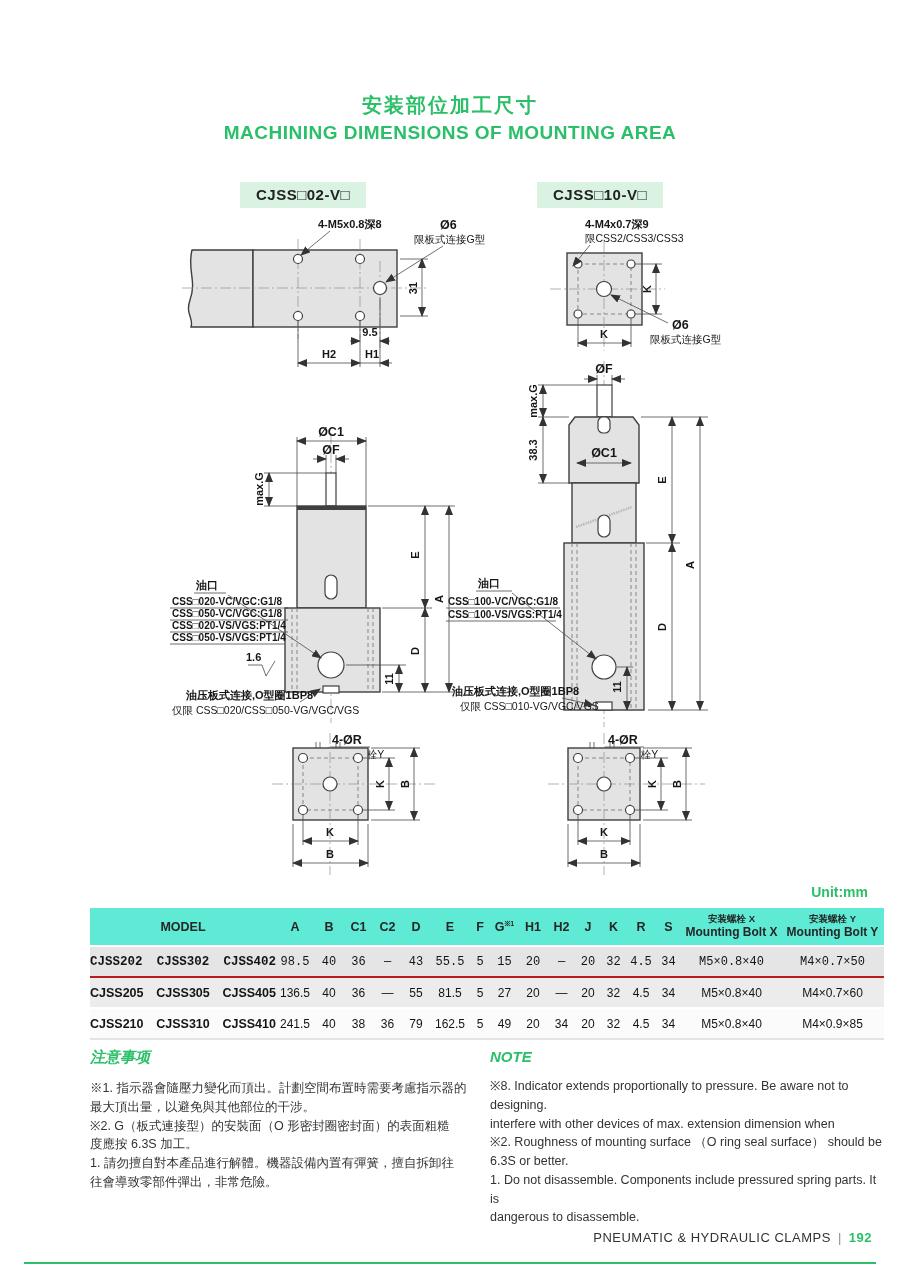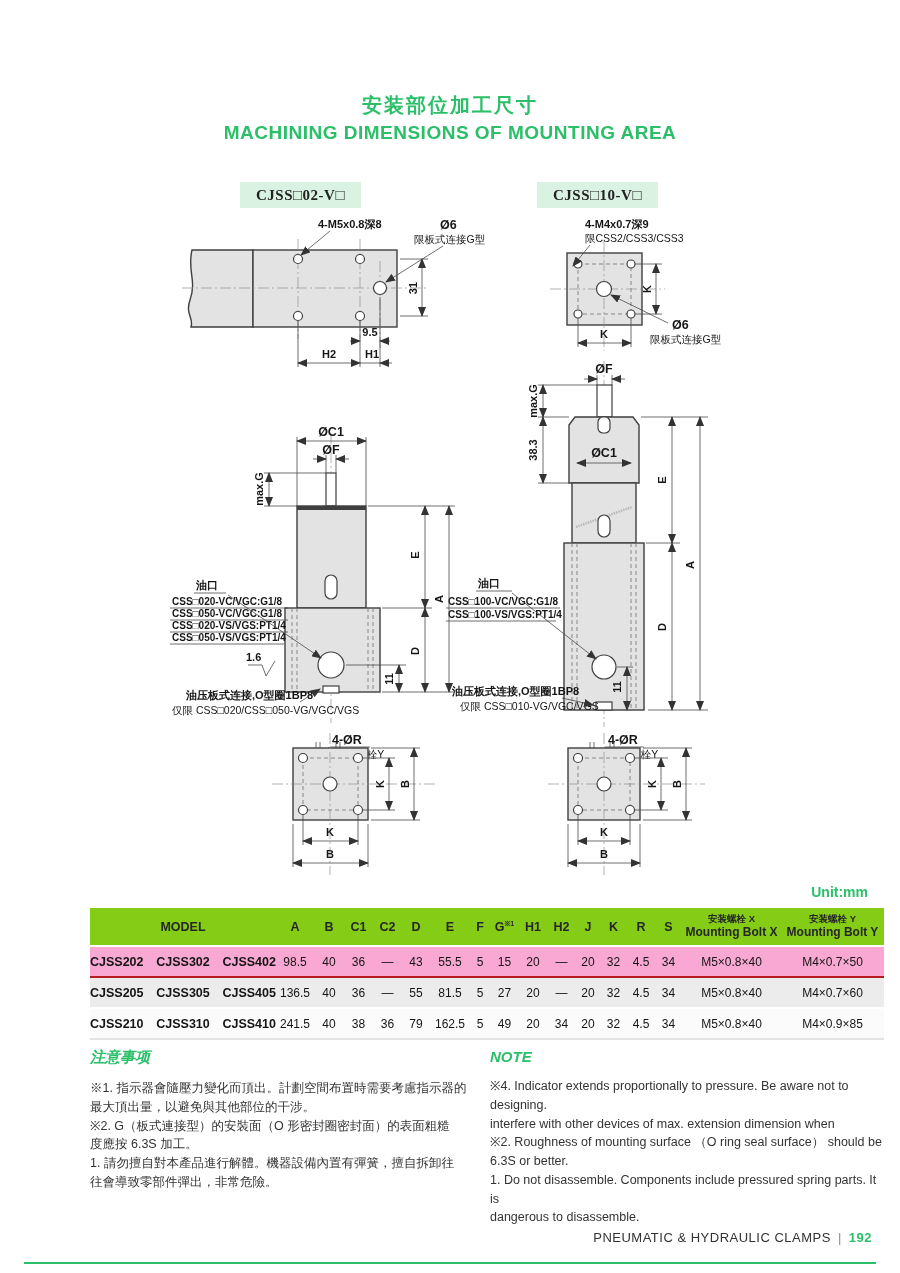--- a/index.html
+++ b/index.html
@@ -3,44 +3,44 @@
 <meta charset="utf-8">
 <style>
   :root{ --g:#2abf68; --ink:#1c1c1c; }
   html,body{margin:0;padding:0;background:#fff;}
   .page{position:relative;width:900px;height:1273px;background:#fff;overflow:hidden;
         font-family:"Liberation Sans",sans-serif;color:var(--ink);}
   .titles{position:absolute;top:92px;left:0;width:100%;text-align:center;}
   .title-zh{font-size:20px;font-weight:bold;color:var(--g);letter-spacing:2px;}
   .title-en{font-size:19px;font-weight:bold;color:var(--g);margin-top:3px;letter-spacing:.5px;}
   .model-label{position:absolute;top:182px;height:26px;line-height:26px;background:#d9f2e2;
-        color:#222;font-size:15px;font-weight:bold;padding:0 16px;letter-spacing:.5px;font-family:Liberation Serif, serif;}
+        color:#222;font-size:15px;font-weight:bold;padding:0 16px;letter-spacing:.5px;}
   .model-label.left{left:240px;} .model-label.right{left:537px;}
   svg{position:absolute;top:215px;left:0;}
   svg text{fill:#161616;}
   .f{fill:#e3e3e3;stroke:#3f3f3f;stroke-width:1.4;}
   .h{fill:#fff;stroke:#3f3f3f;stroke-width:1.2;}
   .t{fill:none;stroke:#4a4a4a;stroke-width:.8;}
   .cl{fill:none;stroke:#909090;stroke-width:.7;stroke-dasharray:11 3 2 3;}
   .dsh{fill:none;stroke:#707070;stroke-width:.8;stroke-dasharray:4 3;}
   .dt{font:bold 11px "Liberation Sans",sans-serif;}
   .dtl{font:bold 12.5px "Liberation Sans",sans-serif;}
   .an{font:10.5px "Liberation Sans",sans-serif;}
   .anb{font:bold 11px "Liberation Sans",sans-serif;}
   .cs{font:bold 10px "Liberation Sans",sans-serif;}
   .unit{position:absolute;top:884px;right:32px;font-size:14px;font-weight:bold;color:var(--g);}
   table.dims{position:absolute;top:908px;left:90px;width:794px;border-collapse:collapse;table-layout:fixed;}
   table.dims th,table.dims td{padding:0;text-align:center;vertical-align:middle;}
-  table.dims thead tr{background:#84cc16;height:38px;}
+  table.dims thead tr{background:#5eead4;height:38px;}
   table.dims thead th{font-size:12.5px;color:#262626;border-bottom:2px solid #fff;}
   table.dims thead th sup{font-size:7px;}
   table.dims thead th .zh{display:block;font-size:9.5px;line-height:1.25;}
   table.dims thead th .en{display:block;font-size:12px;line-height:1.25;}
   table.dims tbody tr{height:31px;}
-  table.dims tbody tr:nth-child(1){background:#f9a8d4;}
+  table.dims tbody tr:nth-child(1){background:#e5e5e5;font-family:Liberation Mono, monospace;}
   table.dims tbody tr:nth-child(2){background:#ececec;border-top:2px solid #b91c1c;border-bottom:2px solid #fff;}
   table.dims tbody tr:nth-child(3){background:#fbfbfb;border-bottom:2px solid #e3e3e3;}
   table.dims td{font-size:12px;color:#141414;}
   td.modelcell{padding:0 10px 0 6px;}
   .models{display:flex;justify-content:space-between;font-weight:bold;font-size:12.5px;}
   .notes{position:absolute;top:1048px;}
   .notes.zh{left:90px;width:385px;} .notes.en{left:490px;width:392px;}
   .notes h4{margin:0 0 12px 0;font-size:15px;color:var(--g);font-weight:bold;font-style:italic;}
   .notes .body{font-size:12.5px;line-height:1.5;color:#333;}
   .footer{position:absolute;top:1230px;right:28px;font-size:13px;color:#333;letter-spacing:.5px;}
@@ -537,21 +537,21 @@
       <div>※2. G（板式連接型）的安裝面（O 形密封圈密封面）的表面粗糙</div>
       <div>度應按 6.3S 加工。</div>
       <div>1. 請勿擅自對本產品進行解體。機器設備內置有彈簧，擅自拆卸往</div>
       <div>往會導致零部件彈出，非常危險。</div>
     </div>
   </div>
 
   <div class="notes en">
     <h4>NOTE</h4>
     <div class="body">
-      <div>※4. Indicator extends proportionally to pressure. Be aware not to</div>
+      <div>※8. Indicator extends proportionally to pressure. Be aware not to</div>
       <div>designing.</div>
       <div>interfere with other devices of max. extension dimension when</div>
       <div>※2. Roughness of mounting surface （O ring seal surface） should be</div>
       <div>6.3S or better.</div>
       <div>1. Do not disassemble. Components include pressured spring parts. It is</div>
       <div>dangerous to disassemble.</div>
     </div>
   </div>
 
   <div class="footer">

